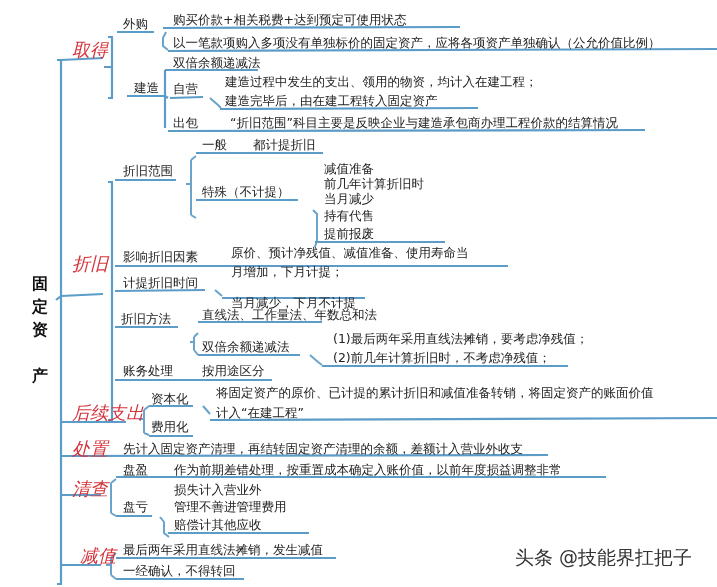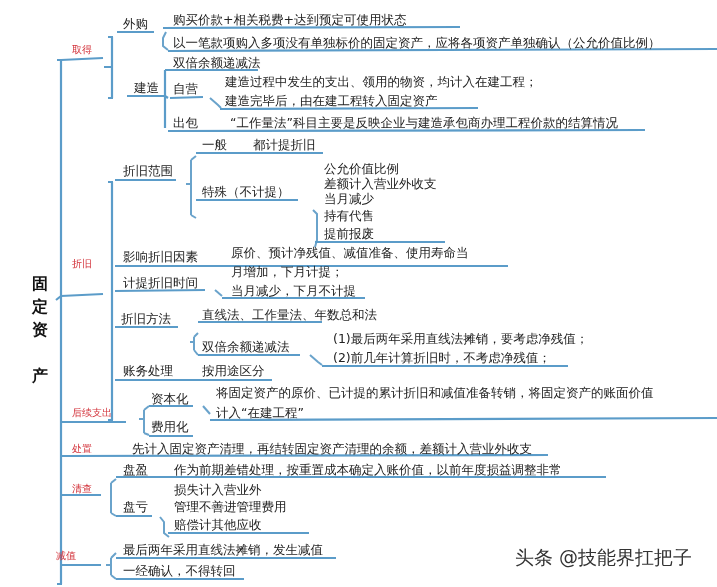--- a/index.html
+++ b/index.html
@@ -1,19 +1,19 @@
 <!DOCTYPE html>
 <html><head>
 <meta charset="utf-8">
 <style>
   html, body { margin: 0; padding: 0; background: #ffffff; }
   body { width: 717px; height: 587px; position: relative; overflow: hidden;
          font-family: "DejaVu Sans", sans-serif; }
   .t { position: absolute; font-size: 12.5px; color: #222; white-space: nowrap; line-height: 16px; }
-  .red { color: #d3343c; font-size: 10px; }
+  .red { color: #d3343c; font-size: 18px; font-style: italic; }
   .root { position: absolute; left: 30px; top: 272px; font-size: 16px; font-weight: bold; color: #111;
           width: 20px; line-height: 23px; text-align: center; }
   .root span { display: block; }
   .wm { position: absolute; left: 515px; top: 545px; font-size: 19px; color: #333; white-space: nowrap;
         text-shadow: 1px 1px 0 #fff, -1px -1px 0 #fff; }
   svg.lines { position: absolute; left: 0; top: 0; }
   .ln { stroke: #5b9cc9; stroke-width: 2.2; fill: none; }
   .ln2 { stroke: #6aa3cb; stroke-width: 2; fill: none; }
 </style>
 </head>
@@ -89,59 +89,59 @@
 <div class="t red" style="left:72px;top:42px">取得</div>
 <div class="t" style="left:123px;top:16px">外购</div>
 <div class="t" style="left:173px;top:12px">购买价款+相关税费+达到预定可使用状态</div>
 <div class="t" style="left:173px;top:35px">以一笔款项购入多项没有单独标价的固定资产，应将各项资产单独确认（公允价值比例）</div>
 <div class="t" style="left:134px;top:80px">建造</div>
 <div class="t" style="left:173px;top:55px">双倍余额递减法</div>
 <div class="t" style="left:173px;top:81px">自营</div>
 <div class="t" style="left:225px;top:74px">建造过程中发生的支出、领用的物资，均计入在建工程；</div>
 <div class="t" style="left:225px;top:93px">建造完毕后，由在建工程转入固定资产</div>
 <div class="t" style="left:173px;top:115px">出包</div>
-<div class="t" style="left:230px;top:115px">“工作量法”科目主要是反映企业与建造承包商办理工程价款的结算情况</div>
+<div class="t" style="left:230px;top:115px">“折旧范围”科目主要是反映企业与建造承包商办理工程价款的结算情况</div>
 
 <div class="t red" style="left:72px;top:256px">折旧</div>
 <div class="t" style="left:123px;top:163px">折旧范围</div>
 <div class="t" style="left:202px;top:137px">一般</div>
 <div class="t" style="left:253px;top:137px">都计提折旧</div>
 <div class="t" style="left:202px;top:184px">特殊（不计提）</div>
-<div class="t" style="left:324px;top:161px">公允价值比例</div>
-<div class="t" style="left:324px;top:176px">差额计入营业外收支</div>
+<div class="t" style="left:324px;top:161px">减值准备</div>
+<div class="t" style="left:324px;top:176px">前几年计算折旧时</div>
 <div class="t" style="left:324px;top:191px">当月减少</div>
 <div class="t" style="left:324px;top:208px">持有代售</div>
 <div class="t" style="left:324px;top:226px">提前报废</div>
 <div class="t" style="left:123px;top:249px">影响折旧因素</div>
 <div class="t" style="left:231px;top:245px">原价、预计净残值、减值准备、使用寿命当</div>
 <div class="t" style="left:123px;top:275px">计提折旧时间</div>
 <div class="t" style="left:231px;top:264px">月增加，下月计提；</div>
-<div class="t" style="left:231px;top:283px">当月减少，下月不计提</div>
+<div class="t" style="left:231px;top:295px">当月减少，下月不计提</div>
 <div class="t" style="left:121px;top:311px">折旧方法</div>
 <div class="t" style="left:202px;top:307px">直线法、工作量法、年数总和法</div>
 <div class="t" style="left:202px;top:339px">双倍余额递减法</div>
 <div class="t" style="left:333px;top:331px">(1)最后两年采用直线法摊销，要考虑净残值；</div>
 <div class="t" style="left:333px;top:350px">(2)前几年计算折旧时，不考虑净残值；</div>
 <div class="t" style="left:123px;top:363px">账务处理</div>
 <div class="t" style="left:202px;top:363px">按用途区分</div>
 
 <div class="t red" style="left:72px;top:405px">后续支出</div>
 <div class="t" style="left:151px;top:391px">资本化</div>
 <div class="t" style="left:216px;top:385px">将固定资产的原价、已计提的累计折旧和减值准备转销，将固定资产的账面价值</div>
 <div class="t" style="left:216px;top:405px">计入“在建工程”</div>
 <div class="t" style="left:151px;top:419px">费用化</div>
 
 <div class="t red" style="left:72px;top:441px">处置</div>
-<div class="t" style="left:132px;top:441px">先计入固定资产清理，再结转固定资产清理的余额，差额计入营业外收支</div>
+<div class="t" style="left:123px;top:441px">先计入固定资产清理，再结转固定资产清理的余额，差额计入营业外收支</div>
 
 <div class="t red" style="left:72px;top:481px">清查</div>
 <div class="t" style="left:123px;top:462px">盘盈</div>
 <div class="t" style="left:174px;top:462px">作为前期差错处理，按重置成本确定入账价值，以前年度损益调整非常</div>
 <div class="t" style="left:123px;top:499px">盘亏</div>
 <div class="t" style="left:174px;top:482px">损失计入营业外</div>
 <div class="t" style="left:174px;top:499px">管理不善进管理费用</div>
 <div class="t" style="left:174px;top:517px">赔偿计其他应收</div>
 
-<div class="t red" style="left:56px;top:548px">减值</div>
+<div class="t red" style="left:80px;top:548px">减值</div>
 <div class="t" style="left:123px;top:542px">最后两年采用直线法摊销，发生减值</div>
 <div class="t" style="left:123px;top:563px">一经确认，不得转回</div>
 
 <div class="wm">头条 @技能界扛把子</div>
 
 </body></html>

